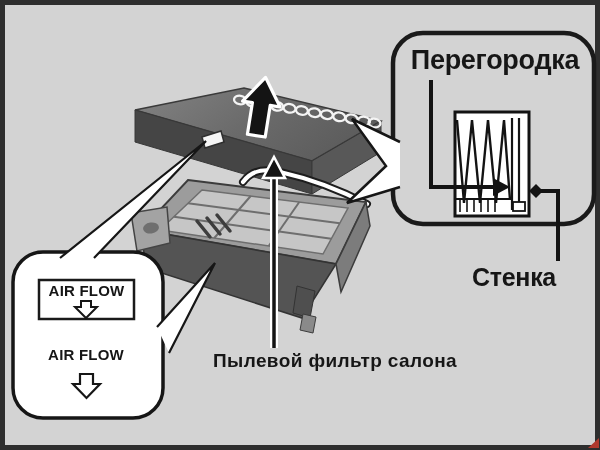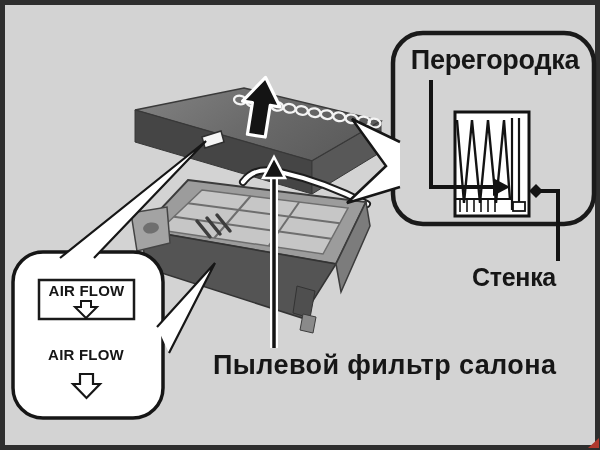--- a/index.html
+++ b/index.html
@@ -8,21 +8,21 @@
     font-family:"Liberation Sans","DejaVu Sans",sans-serif;
     background:#d3d3d3;
   }
   .stage svg{position:absolute;left:0;top:0;}
   .lbl{
     position:absolute;color:#161616;font-weight:700;line-height:1.05;
     white-space:nowrap;letter-spacing:-0.3px;
   }
   .lbl-partition{left:395px;top:46px;width:200px;text-align:center;font-size:27px;}
   .lbl-wall{left:448px;top:264px;width:132px;text-align:center;font-size:25px;}
-  .lbl-filter{left:213px;top:351px;width:382px;font-size:27px;letter-spacing:0.4px;}
+  .lbl-filter{left:213px;top:351px;width:382px;font-size:19px;letter-spacing:0.4px;}
   .lbl-airflow-boxed{left:39px;top:283px;width:95px;text-align:center;font-size:15px;letter-spacing:0.2px;}
   .lbl-airflow-plain{left:28px;top:347px;width:116px;text-align:center;font-size:15px;letter-spacing:0.2px;}
 </style>
 </head>
 <body>
 
 <div class="stage">
 
   <svg width="600" height="450" viewBox="0 0 600 450">
     <defs>

